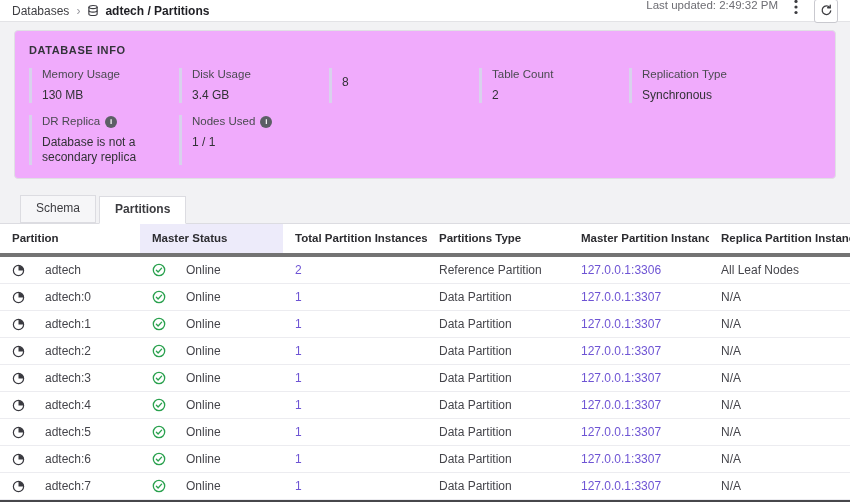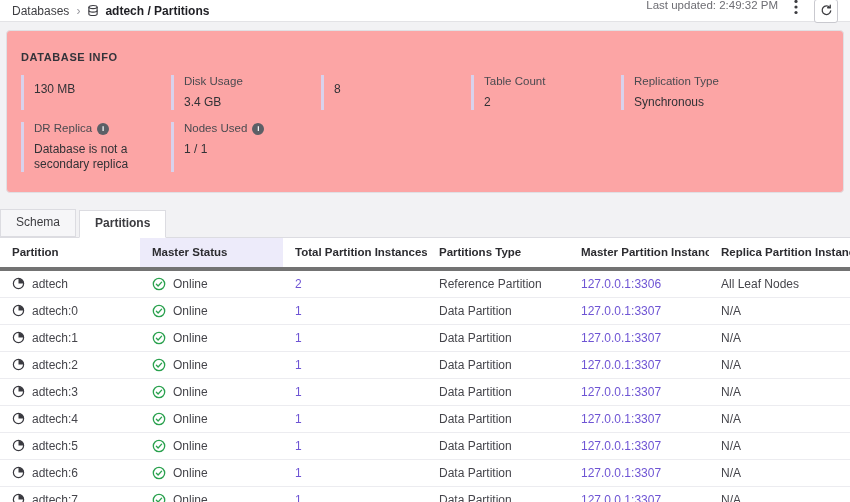--- a/index.html
+++ b/index.html
@@ -11,42 +11,42 @@
   .crumbs{display:flex;align-items:center;gap:7px}
   .crumb-link{color:#3e3e42;cursor:pointer}
   .sep{color:#9a9aa0}
   .page-title{font-weight:bold;color:#1f1f24;display:flex;align-items:flex-start;gap:6px}
   .topbar-right{display:flex;align-items:flex-start;gap:14px}
   .updated{color:#6d6d73;font-size:11.5px}
   .kebab{cursor:pointer;display:flex;align-items:center;padding:0 2px}
   .refresh-btn{width:24px;height:24px;border:1px solid #c9c9cf;border-radius:3px;background:#fff;display:flex;align-items:center;justify-content:center;cursor:pointer}
 
   
-  .card{margin:8px 6px;background:#fca5a5;border:1px solid #e0e0e4;border-radius:4px;padding:20px 14px}
+  .card{margin:8px 14px;background:#f0abfc;border:1px solid #e0e0e4;border-radius:4px;padding:13px 14px}
   .card-title{font-size:11px;font-weight:bold;letter-spacing:.6px;color:#33333a;margin-bottom:12px}
   .stats-row{display:flex;margin-bottom:12px}
   .stats-row:last-child{margin-bottom:0}
   .stat{width:150px;border-left:3px solid var(--statBorder,#d8d2ec);padding-left:10px}
   .stat-label{font-size:11.5px;color:#4a4a50;display:flex;align-items:center;gap:5px;line-height:13px}
   .stat-value{margin-top:7px;color:#323236;font-size:12px;line-height:15px;max-width:130px}
   .info-icon{width:12px;height:12px;min-width:12px;border-radius:50%;background:#5c5f66;color:#fff;font-size:8px;font-weight:bold;display:inline-flex;align-items:center;justify-content:center;cursor:pointer}
   .info-icon::after{content:"i"}
 
   
-  .tabs{display:flex;align-items:flex-end;padding-left:0;margin-top:16px}
+  .tabs{display:flex;align-items:flex-end;padding-left:20px;margin-top:16px}
   .tab{background:#f6f6f8;border:1px solid #dcdce1;padding:6px 15px 7px;cursor:pointer;color:#3c3c40;margin-right:3px;line-height:13px}
   .tab.active{background:#fff;font-weight:bold;border-bottom-color:#fff;margin-bottom:-1px;position:relative;z-index:2}
 
   
   .table-panel{background:#fff;border-top:1px solid #dcdce1;position:relative;z-index:1}
   table{border-collapse:collapse;table-layout:fixed;width:850px}
   th{font-size:11.5px;font-weight:bold;text-align:left;padding:8px 12px;border-bottom:4px solid #737373;color:#2c2c30;cursor:pointer;white-space:nowrap;overflow:hidden;line-height:13px}
   th.sorted{background:var(--sortedBg,#edebfa)}
   td{padding:6px 12px;border-bottom:1px solid #ececf0;white-space:nowrap;overflow:hidden;color:#45454b;line-height:14px}
-  .cell-flex{display:flex;align-items:flex-start;gap:7px}
+  .cell-flex{display:flex;align-items:flex-end;gap:20px}
   .icon-wrap{display:inline-flex;align-items:center}
   .link{color:var(--link,#6e54d4);cursor:pointer}
 
   .scroll-strip{position:absolute;left:0;right:0;bottom:0;height:11px;background:#47474b;cursor:pointer}
 </style>
 </head>
 <body>
 
 <div class="topbar">
   <div class="crumbs">
@@ -80,20 +80,24 @@
     </span>
   </div>
 </div>
 
 <div class="card">
   <div class="card-title">DATABASE INFO</div>
 
   <div class="stats-row">
 
       <div class="stat">
+        <div class="stat-label">
+          <span>Memory Usage</span>
+
+        </div>
         <div class="stat-value">130 MB</div>
       </div>
 
       <div class="stat">
         <div class="stat-label">
           <span>Disk Usage</span>
 
         </div>
         <div class="stat-value">3.4 GB</div>
       </div>

